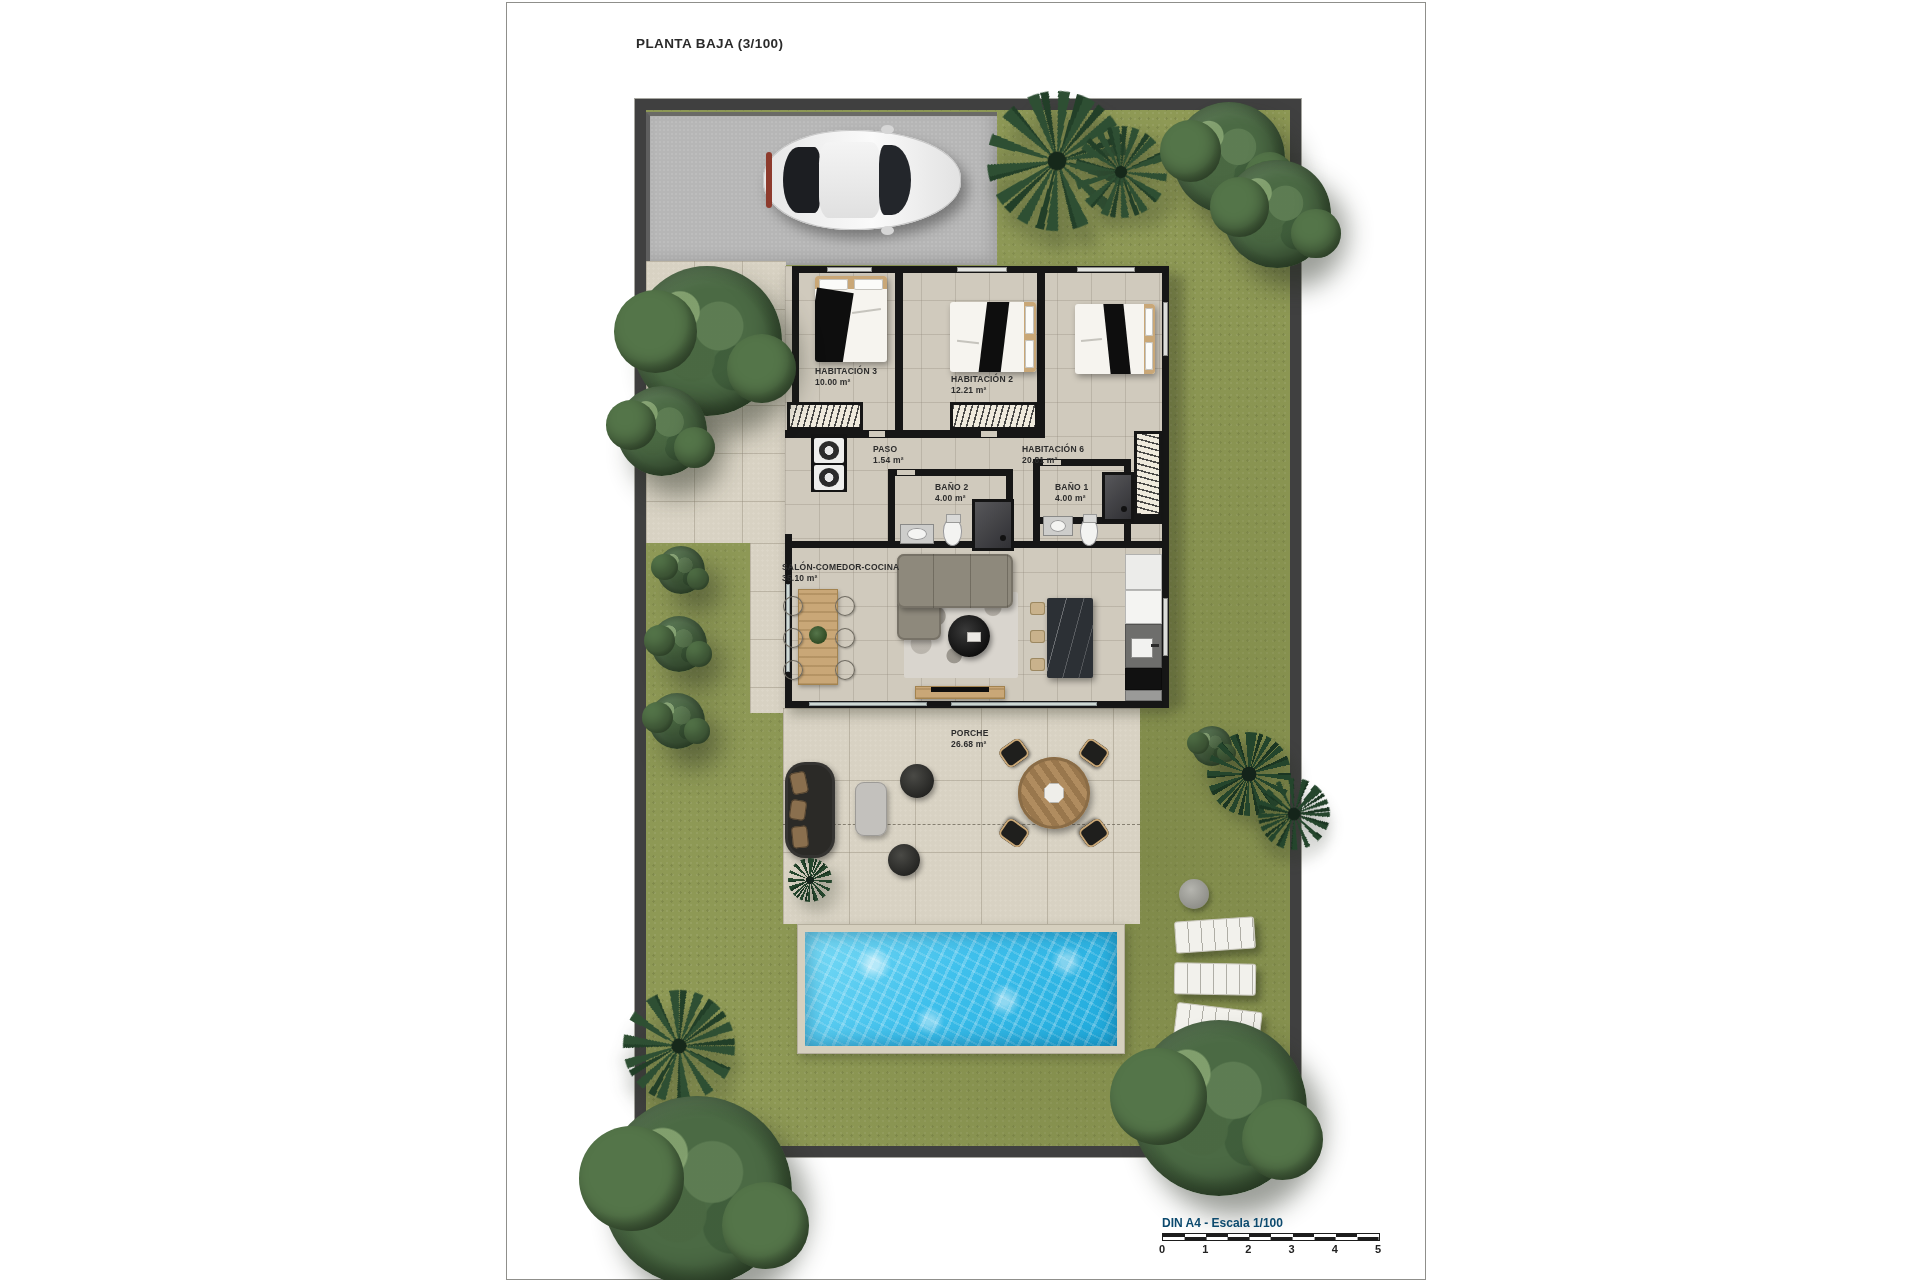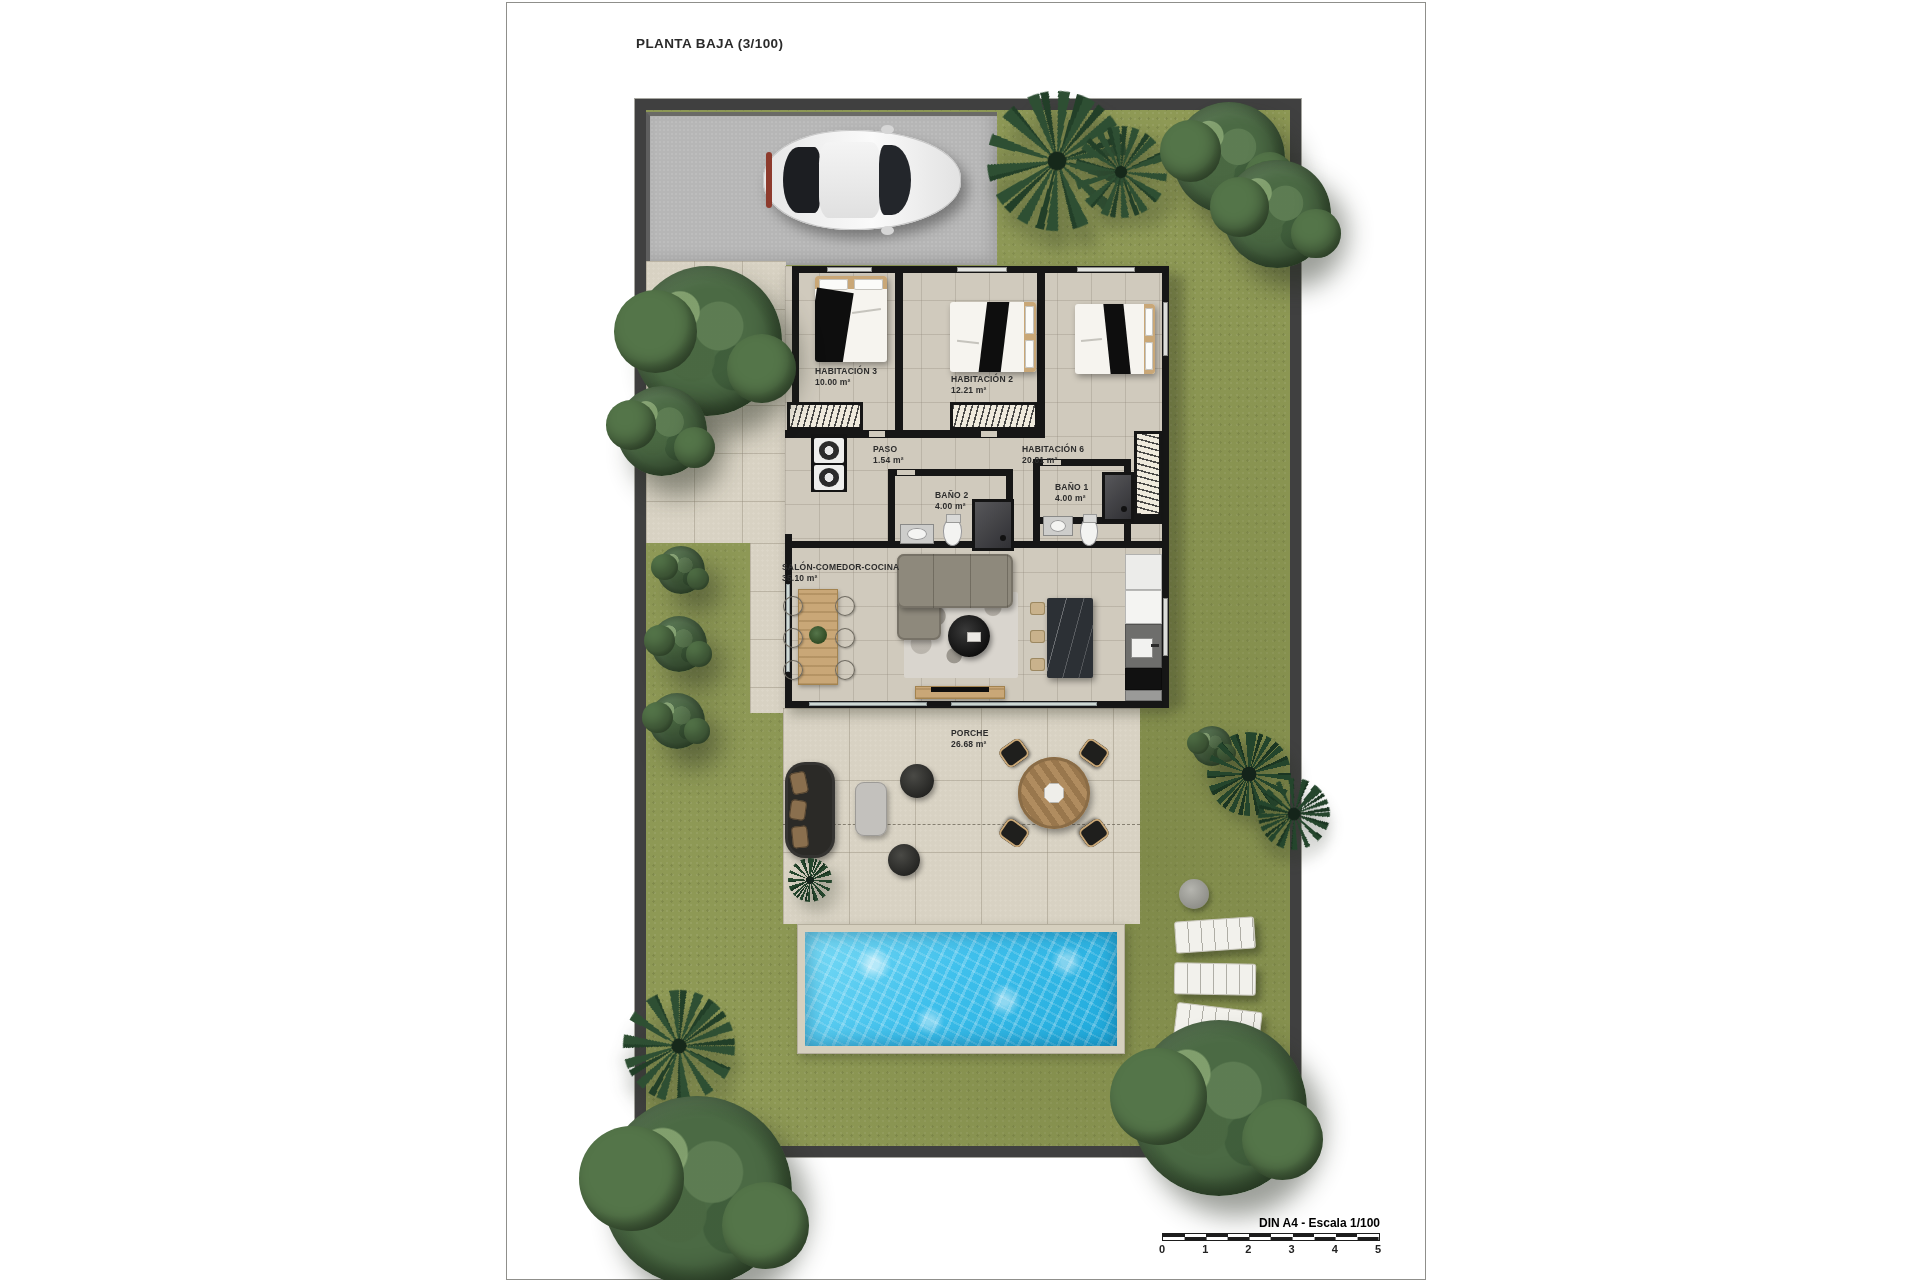--- a/index.html
+++ b/index.html
@@ -150,21 +150,21 @@
         radial-gradient(circle, #14241a 0 12%, rgba(0,0,0,0) 13%),
         repeating-conic-gradient(from 3deg, #24452c 0 8deg, rgba(36,69,44,0) 8deg 22deg),
         repeating-conic-gradient(from 14deg, #1b3622 0 6deg, rgba(27,54,34,0) 6deg 25deg);
       filter:drop-shadow(8px 10px 7px rgba(35,42,28,.4));}
   .softshadow{background:rgba(40,44,28,.24);filter:blur(5px);}
   
   .rlabel{position:absolute;z-index:60;color:#2c2c2c;font-size:8.5px;font-weight:700;
           letter-spacing:.2px;line-height:1.3;white-space:nowrap;}
   
   .scalebar{position:absolute;left:655px;top:1213px;width:218px;}
-  .sb-label{text-align:right;font-size:12px;font-weight:700;color:#000000;white-space:nowrap;margin-bottom:3px;}
+  .sb-label{font-size:12px;font-weight:700;color:#0c4a6e;white-space:nowrap;margin-bottom:3px;}
   .sb-ruler{position:relative;height:8px;border:1px solid #1d1d1d;box-sizing:border-box;background:#fff;}
   .sb-row{position:absolute;left:0;width:100%;height:3px;
           background-image:repeating-linear-gradient(90deg, #1d1d1d 0 21.6px, rgba(0,0,0,0) 21.6px 43.2px);}
   .sb-row.t{top:0;}
   .sb-row.b{bottom:0;background-position:21.6px 0;}
   .sb-ticks{position:relative;height:14px;margin-top:2px;}
   .sb-tick{position:absolute;transform:translateX(-50%);font-size:11px;font-weight:700;color:#222;}
 </style>
 </head>
 <body>
@@ -345,21 +345,21 @@
           <div>12.21 m²</div>
       </div>
       <div class="rlabel" style="left:376px;top:334px;">
         <div>HABITACIÓN 6</div>
           <div>20.81 m²</div>
       </div>
       <div class="rlabel" style="left:227px;top:334px;">
         <div>PASO</div>
           <div>1.54 m²</div>
       </div>
-      <div class="rlabel" style="left:289px;top:380px;">
+      <div class="rlabel" style="left:289px;top:372px;">
         <div>BAÑO 2</div>
           <div>4.00 m²</div>
       </div>
       <div class="rlabel" style="left:409px;top:372px;">
         <div>BAÑO 1</div>
           <div>4.00 m²</div>
       </div>
       <div class="rlabel" style="left:136px;top:452px;">
         <div>SALÓN-COMEDOR-COCINA</div>
           <div>35.10 m²</div>

